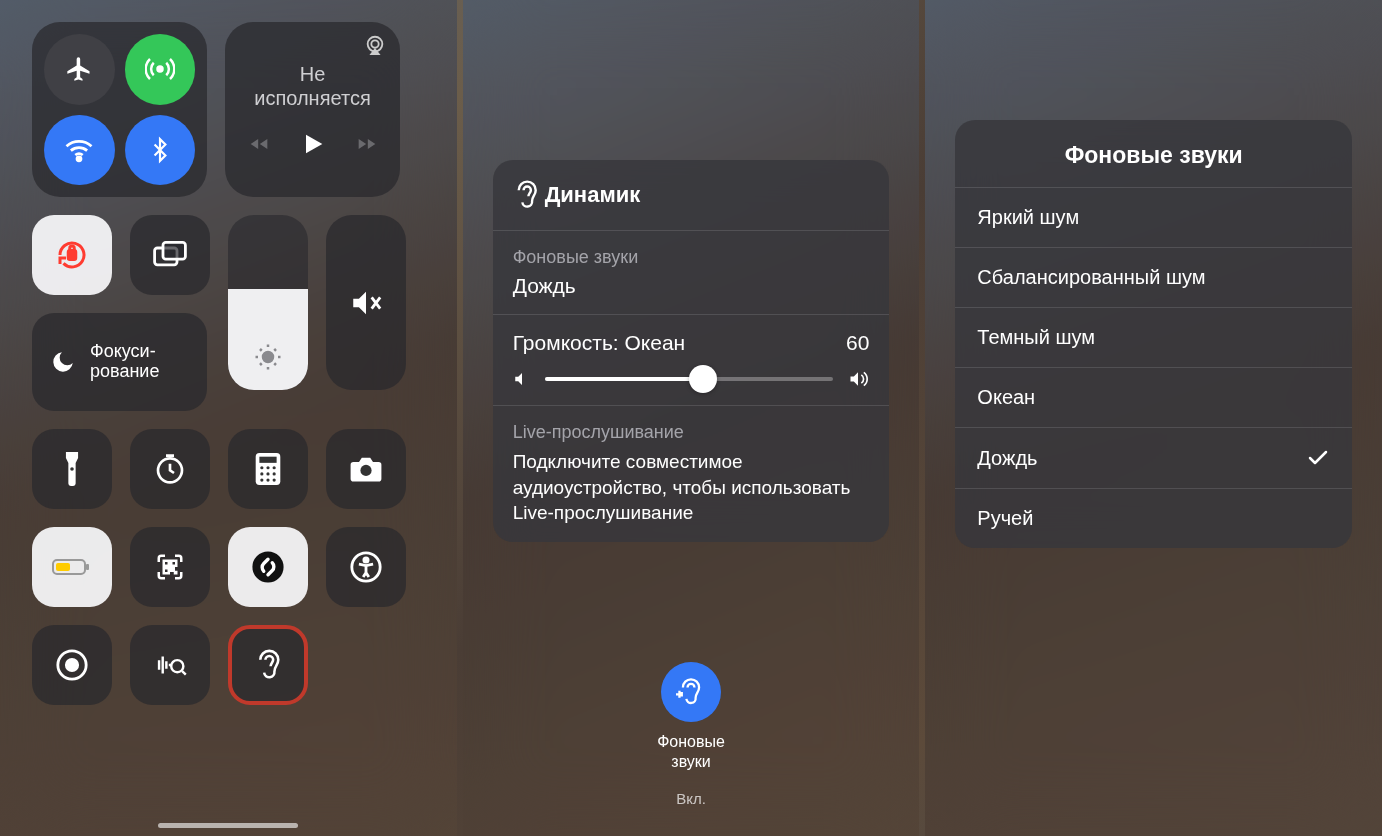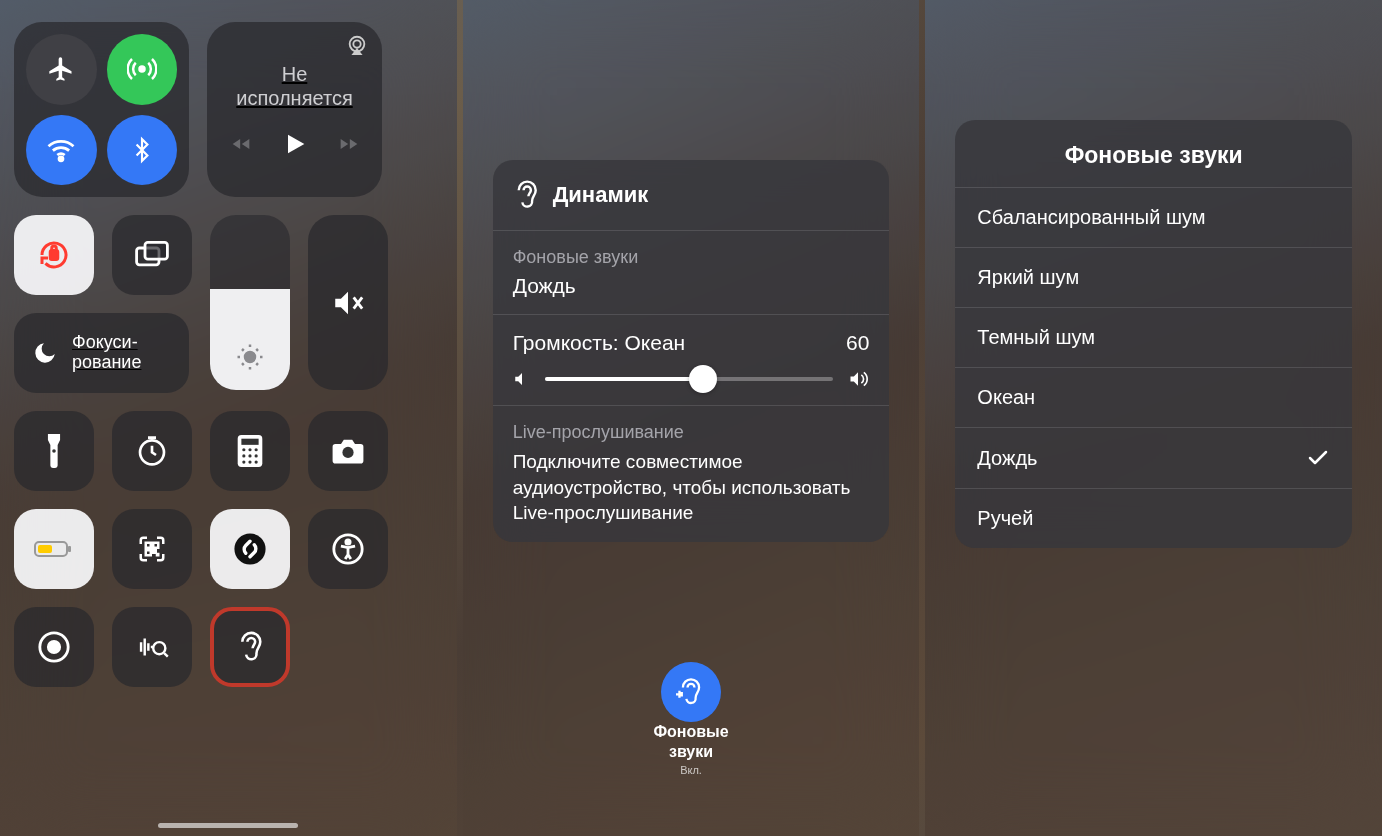--- a/index.html
+++ b/index.html
@@ -2,69 +2,69 @@
 <html><head>
 <meta charset="utf-8">
 <style>
 *{margin:0;padding:0;box-sizing:border-box;font-family:-apple-system,BlinkMacSystemFont,"Segoe UI",Helvetica,Arial,sans-serif;-webkit-font-smoothing:antialiased;}
 body{width:1382px;height:836px;background:linear-gradient(135deg,#5a6472 0%,#6b5d4a 25%,#4a3d35 50%,#5c4a3a 75%,#3d4650 100%);display:flex;gap:6px;overflow:hidden;}
 .screen{flex:1;height:836px;position:relative;background:linear-gradient(160deg,rgba(90,100,114,.95),rgba(74,61,53,.9),rgba(92,74,58,.92));overflow:hidden;display:flex;flex-direction:column;}
 .screen::before{content:"";position:absolute;inset:0;backdrop-filter:blur(40px);background:rgba(30,30,35,0.1);}
 .screen>*{position:relative;}
 
 
-.cc{padding:22px 14px;display:flex;flex-direction:column;gap:18px;text-decoration:underline;}
+.cc{padding:22px 32px;display:flex;flex-direction:column;gap:18px;}
 .row1{display:flex;gap:18px;}
 .conn-grid{width:175px;height:175px;background:rgba(40,40,45,0.72);border-radius:28px;display:grid;grid-template-columns:1fr 1fr;grid-template-rows:1fr 1fr;gap:10px;padding:12px;}
 .conn-btn{border-radius:50%;display:flex;align-items:center;justify-content:center;color:#fff;}
 .airplane{background:#404045;}
 .cellular{background:#34c759;}
 .wifi{background:#3478f6;}
 .bt{background:#3478f6;}
 .media{width:175px;height:175px;background:rgba(40,40,45,0.72);border-radius:28px;padding:12px 16px;display:flex;flex-direction:column;align-items:center;position:relative;}
 .airplay{position:absolute;top:12px;right:14px;color:#ccc;}
 .media-title{color:#cfcfd2;text-align:center;font-size:20px;line-height:1.2;margin-top:28px;white-space:pre-line;}
 .media-controls{display:flex;gap:28px;margin-top:20px;align-items:center;}
 .media-controls .side{color:#6a6a6e;}
 .media-controls .play{color:#fff;}
 .tile{background:rgba(40,40,45,0.72);border-radius:22px;display:flex;align-items:center;justify-content:center;color:#fff;}
 .tile.light{background:rgba(250,250,252,0.92);color:#111;}
 .sq{width:80px;height:80px;}
 .lock-tile{width:80px;height:80px;background:rgba(250,250,252,0.92);border-radius:22px;display:flex;align-items:center;justify-content:center;}
 .col2a{display:flex;flex-direction:column;gap:18px;}
-.focus{width:175px;height:80px;background:rgba(40,40,45,0.72);border-radius:22px;display:flex;align-items:center;gap:14px;padding:0 18px;color:#fff;}
+.focus{width:175px;height:98px;background:rgba(40,40,45,0.72);border-radius:22px;display:flex;align-items:center;gap:14px;padding:0 18px;color:#fff;}
 .focus-text{color:#fff;font-size:18px;line-height:1.1;white-space:pre-line;}
 .brightness{width:80px;height:175px;background:rgba(40,40,45,0.6);border-radius:26px;position:relative;overflow:hidden;}
 .brightness-fill{position:absolute;bottom:0;left:0;right:0;height:58%;background:rgba(250,250,252,0.95);}
 .brightness-icon{position:absolute;bottom:18px;left:50%;transform:translateX(-50%);color:#8a8a8e;}
 .volume{width:80px;height:175px;background:rgba(40,40,45,0.72);border-radius:26px;display:flex;align-items:center;justify-content:center;color:#fff;}
 
 .grid4{display:grid;grid-template-columns:repeat(4,80px);gap:18px;}
 
 .ear-highlight{border:4px solid #c0392b;border-radius:22px;}
 
 .home-ind{position:absolute;bottom:8px;left:50%;transform:translateX(-50%);width:140px;height:5px;background:rgba(255,255,255,0.6);border-radius:3px;}
 
 
 .panel{margin:160px 30px 0;background:rgba(55,55,60,0.82);border-radius:20px;color:#fff;overflow:hidden;backdrop-filter:blur(20px);}
-.panel-header{display:flex;align-items:center;gap:14px;padding:18px 20px;border-bottom:1px solid rgba(255,255,255,0.12);font-size:22px;font-weight:600;}
+.panel-header{display:flex;align-items:center;gap:6px;padding:18px 20px;border-bottom:1px solid rgba(255,255,255,0.12);font-size:22px;font-weight:600;}
 .panel-section{padding:16px 20px;border-bottom:1px solid rgba(255,255,255,0.12);}
 .panel-section:last-child{border-bottom:none;}
 .sec-label{color:#a4a4aa;font-size:18px;margin-bottom:6px;}
 .sec-value{font-size:21px;font-weight:500;}
 .vol-row{display:flex;justify-content:space-between;align-items:center;font-size:21px;margin-bottom:14px;}
 .slider-row{display:flex;align-items:center;gap:14px;}
 .slider-track{flex:1;height:4px;background:rgba(255,255,255,0.3);border-radius:2px;position:relative;}
 .slider-fill{position:absolute;left:0;top:0;bottom:0;width:55%;background:#fff;border-radius:2px;}
 .slider-thumb{position:absolute;left:55%;top:50%;transform:translate(-50%,-50%);width:28px;height:28px;background:#fff;border-radius:50%;box-shadow:0 1px 4px rgba(0,0,0,0.3);}
 .live-text{color:#fff;font-size:19px;line-height:1.35;margin-top:0;}
 
 .bg-btn{margin:120px auto 0;width:60px;height:60px;background:#3478f6;border-radius:50%;display:flex;align-items:center;justify-content:center;color:#fff;}
-.bg-label{text-align:center;color:#fff;font-size:16px;font-weight:700;white-space:pre-line;line-height:1.25;}
-.bg-status{text-align:center;color:rgba(255,255,255,0.7);font-size:11px;margin-top:2px;}
+.bg-label{text-align:center;color:#fff;font-size:16px;font-weight:400;margin-top:10px;white-space:pre-line;line-height:1.25;}
+.bg-status{text-align:center;color:rgba(255,255,255,0.7);font-size:15px;margin-top:18px;}
 
 
 .list-panel{margin:120px 30px 0;background:rgba(55,55,60,0.82);border-radius:20px;color:#fff;overflow:hidden;backdrop-filter:blur(20px);}
 .list-title{text-align:center;font-size:23px;font-weight:700;padding:22px 0 18px;}
 .list-item{padding:18px 22px;font-size:20px;border-top:1px solid rgba(255,255,255,0.12);display:flex;justify-content:space-between;align-items:center;}
 
 svg{display:block;}
 </style>
 </head>
 <body>
@@ -307,24 +307,24 @@
   <div class="bg-label">Фоновые
 звуки</div>
   <div class="bg-status">Вкл.</div>
 </div>
 
 <div class="screen">
   <div class="list-panel">
     <div class="list-title">Фоновые звуки</div>
     <div id="sounds-list">
         <div class="list-item">
+          <span>Яркий шум</span>
+        </div>
+        <div class="list-item">
           <span>Сбалансированный шум</span>
-        </div>
-        <div class="list-item">
-          <span>Яркий шум</span>
         </div>
         <div class="list-item">
           <span>Темный шум</span>
         </div>
         <div class="list-item">
           <span>Океан</span>
         </div>
         <div class="list-item">
           <span>Дождь</span>
           <svg width="24" height="24" viewBox="0 0 24 24">

